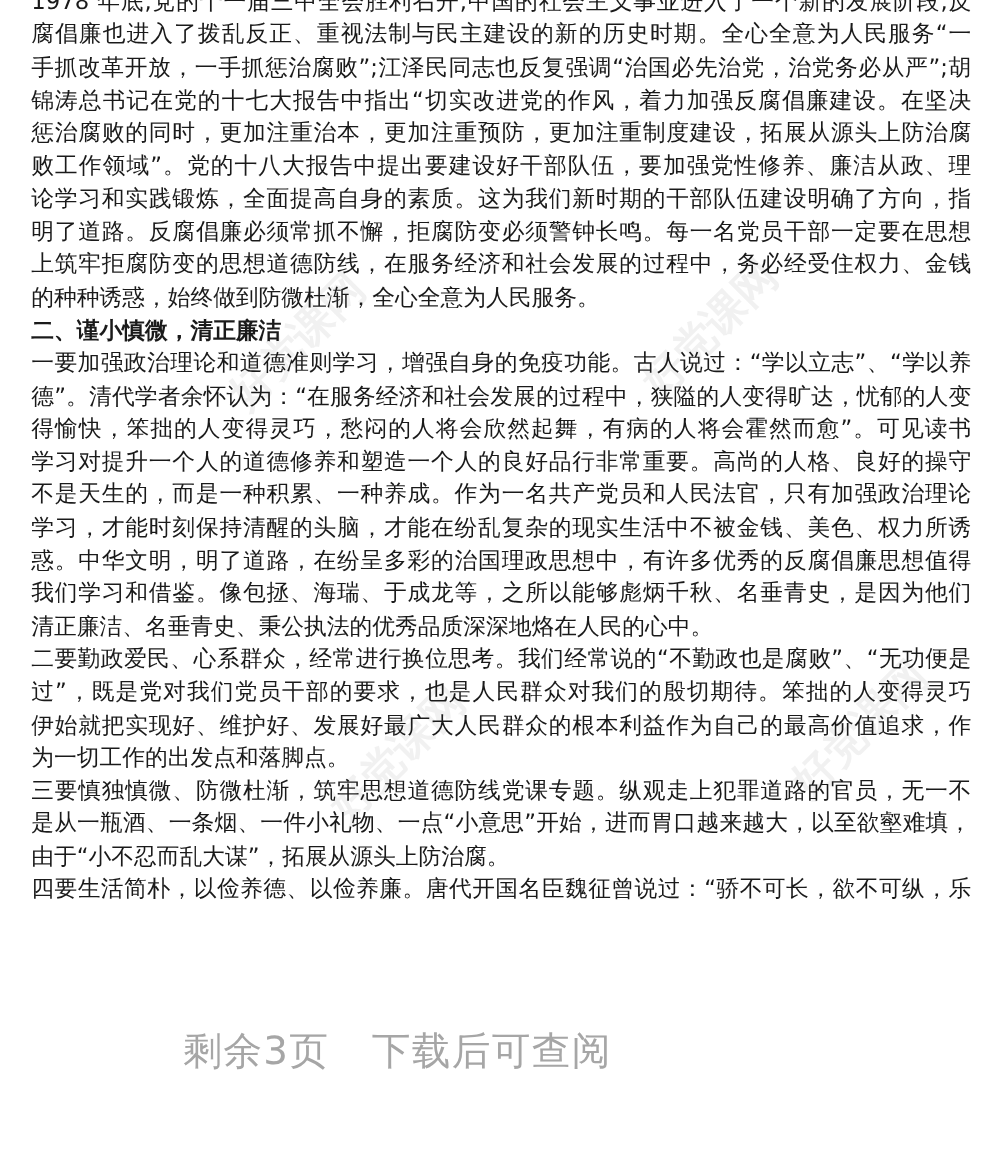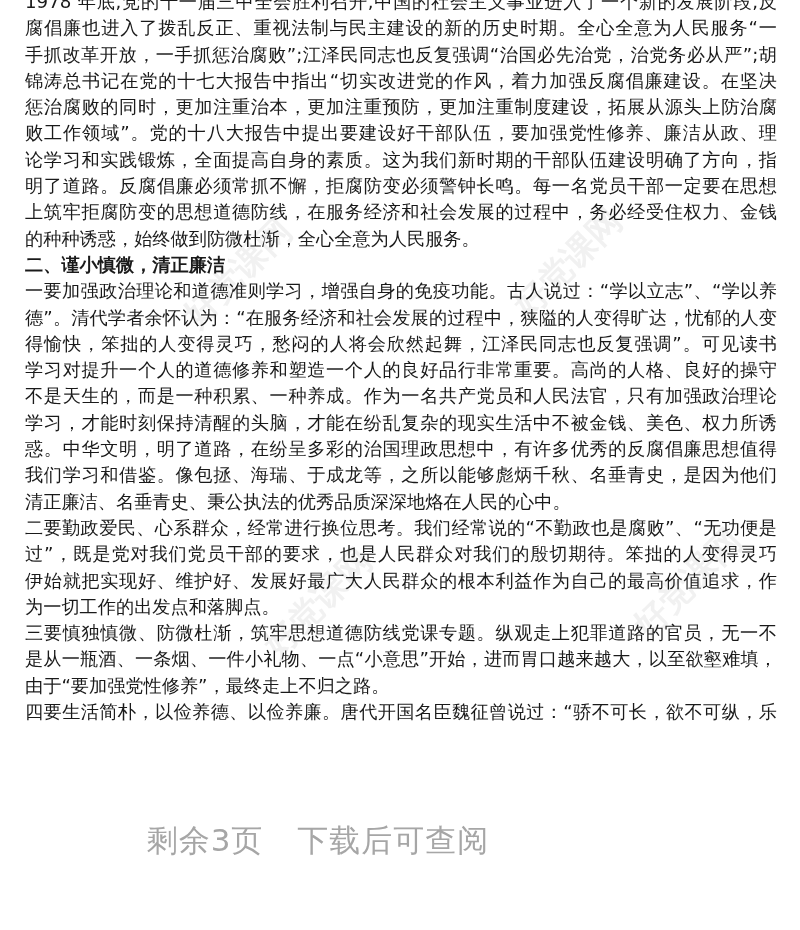--- a/index.html
+++ b/index.html
@@ -79,32 +79,32 @@
   <div class="line">锦涛总书记在党的十七大报告中指出“切实改进党的作风，着力加强反腐倡廉建设。在坚决</div>
   <div class="line">惩治腐败的同时，更加注重治本，更加注重预防，更加注重制度建设，拓展从源头上防治腐</div>
   <div class="line">败工作领域”。党的十八大报告中提出要建设好干部队伍，要加强党性修养、廉洁从政、理</div>
   <div class="line">论学习和实践锻炼，全面提高自身的素质。这为我们新时期的干部队伍建设明确了方向，指</div>
   <div class="line">明了道路。反腐倡廉必须常抓不懈，拒腐防变必须警钟长鸣。每一名党员干部一定要在思想</div>
   <div class="line">上筑牢拒腐防变的思想道德防线，在服务经济和社会发展的过程中，务必经受住权力、金钱</div>
   <div class="line last">的种种诱惑，始终做到防微杜渐，全心全意为人民服务。</div>
   <div class="line heading">二、谨小慎微，清正廉洁</div>
   <div class="line">一要加强政治理论和道德准则学习，增强自身的免疫功能。古人说过：“学以立志”、“学以养</div>
   <div class="line">德”。清代学者余怀认为：“在服务经济和社会发展的过程中，狭隘的人变得旷达，忧郁的人变</div>
-  <div class="line">得愉快，笨拙的人变得灵巧，愁闷的人将会欣然起舞，江泽民同志也反复强调”。可见读书</div>
+  <div class="line">得愉快，笨拙的人变得灵巧，愁闷的人将会欣然起舞，有病的人将会霍然而愈”。可见读书</div>
   <div class="line">学习对提升一个人的道德修养和塑造一个人的良好品行非常重要。高尚的人格、良好的操守</div>
   <div class="line">不是天生的，而是一种积累、一种养成。作为一名共产党员和人民法官，只有加强政治理论</div>
   <div class="line">学习，才能时刻保持清醒的头脑，才能在纷乱复杂的现实生活中不被金钱、美色、权力所诱</div>
   <div class="line">惑。中华文明，明了道路，在纷呈多彩的治国理政思想中，有许多优秀的反腐倡廉思想值得</div>
   <div class="line">我们学习和借鉴。像包拯、海瑞、于成龙等，之所以能够彪炳千秋、名垂青史，是因为他们</div>
   <div class="line last">清正廉洁、名垂青史、秉公执法的优秀品质深深地烙在人民的心中。</div>
   <div class="line">二要勤政爱民、心系群众，经常进行换位思考。我们经常说的“不勤政也是腐败”、“无功便是</div>
   <div class="line">过”，既是党对我们党员干部的要求，也是人民群众对我们的殷切期待。笨拙的人变得灵巧</div>
   <div class="line">伊始就把实现好、维护好、发展好最广大人民群众的根本利益作为自己的最高价值追求，作</div>
   <div class="line last">为一切工作的出发点和落脚点。</div>
   <div class="line">三要慎独慎微、防微杜渐，筑牢思想道德防线党课专题。纵观走上犯罪道路的官员，无一不</div>
   <div class="line">是从一瓶酒、一条烟、一件小礼物、一点“小意思”开始，进而胃口越来越大，以至欲壑难填，</div>
-  <div class="line last">由于“要加强党性修养”，最终走上不归之路。</div>
+  <div class="line last">由于“小不忍而乱大谋”，拓展从源头上防治腐。</div>
   <div class="line">四要生活简朴，以俭养德、以俭养廉。唐代开国名臣魏征曾说过：“骄不可长，欲不可纵，乐</div>
 </div>
 
 <div class="more-box">
   <span>剩余3页</span><span class="gap"></span><span>下载后可查阅</span>
 </div>
 
 </body></html>

